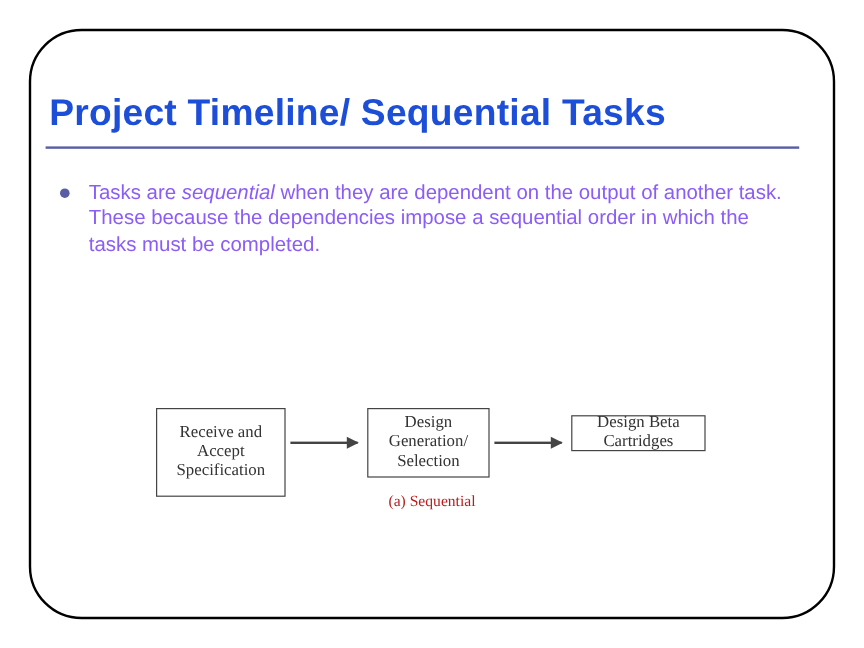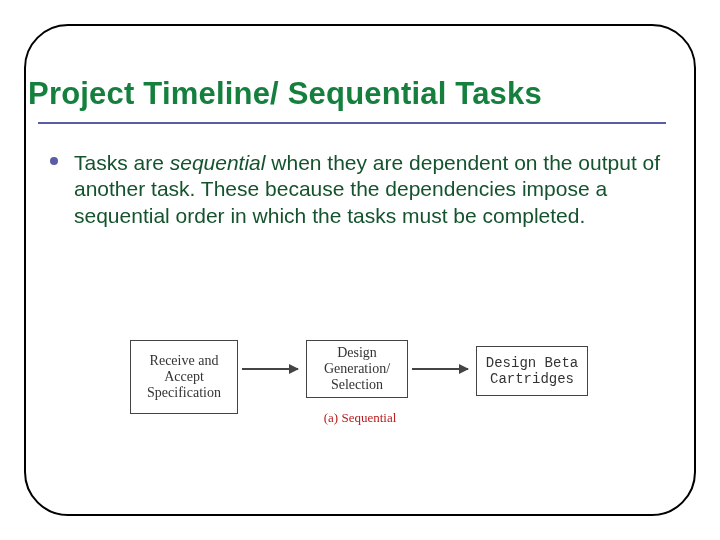--- a/index.html
+++ b/index.html
@@ -14,27 +14,27 @@
     position: absolute;
     left: 24px;
     top: 24px;
     width: 672px;
     height: 492px;
     border: 2px solid #000;
     border-radius: 44px;
   }
   .title {
     position: absolute;
-    left: 28px;
+    left: 41px;
     top: 78px;
     width: 644px;
     font-family: Arial, Helvetica, sans-serif;
     font-weight: 700;
     font-size: 31px;
-    color: #15803d;
+    color: #1d4ed8;
     letter-spacing: 0.2px;
     line-height: 1.05;
     white-space: nowrap;
   }
   .underline {
     position: absolute;
     left: 38px;
     top: 122px;
     width: 628px;
     height: 0;
@@ -43,23 +43,23 @@
   .body {
     position: absolute;
     left: 46px;
     top: 150px;
     width: 620px;
   }
   .body ul { list-style: none; }
   .body li {
     position: relative;
     padding-left: 28px;
-    font-size: 21px;
+    font-size: 17px;
     line-height: 1.25;
-    color: #14532d;
+    color: #8b5cf6;
     margin-bottom: 6px;
     font-family: Arial, Helvetica, sans-serif;
   }
   .body li::before {
     content: "";
     position: absolute;
     left: 4px;
     top: 7px;
     width: 8px;
     height: 8px;
@@ -134,19 +134,19 @@
 Accept
 Specification</span>
     </div>
     <div class="arrow" style="left:112px; top:28px; width:56px;"></div>
     <div class="dbox" style="left:176px; top:0px; width:102px; height:58px;">
       <span style="white-space:pre-line;">Design
 Generation/
 Selection</span>
     </div>
     <div class="arrow" style="left:282px; top:28px; width:56px;"></div>
-    <div class="dbox" style="left:346px; top:6px; width:112px; height:50px;font-family:Liberation Mono, monospace;">
+    <div class="dbox" style="left:346px; top:6px; width:112px; height:30px;">
       <span style="white-space:pre-line;">Design Beta
 Cartridges</span>
     </div>
     <div class="caption" style="left:180px; top:70px; width:100px;">(a) Sequential</div>
   </div>
 </div>
 
 </body></html>

